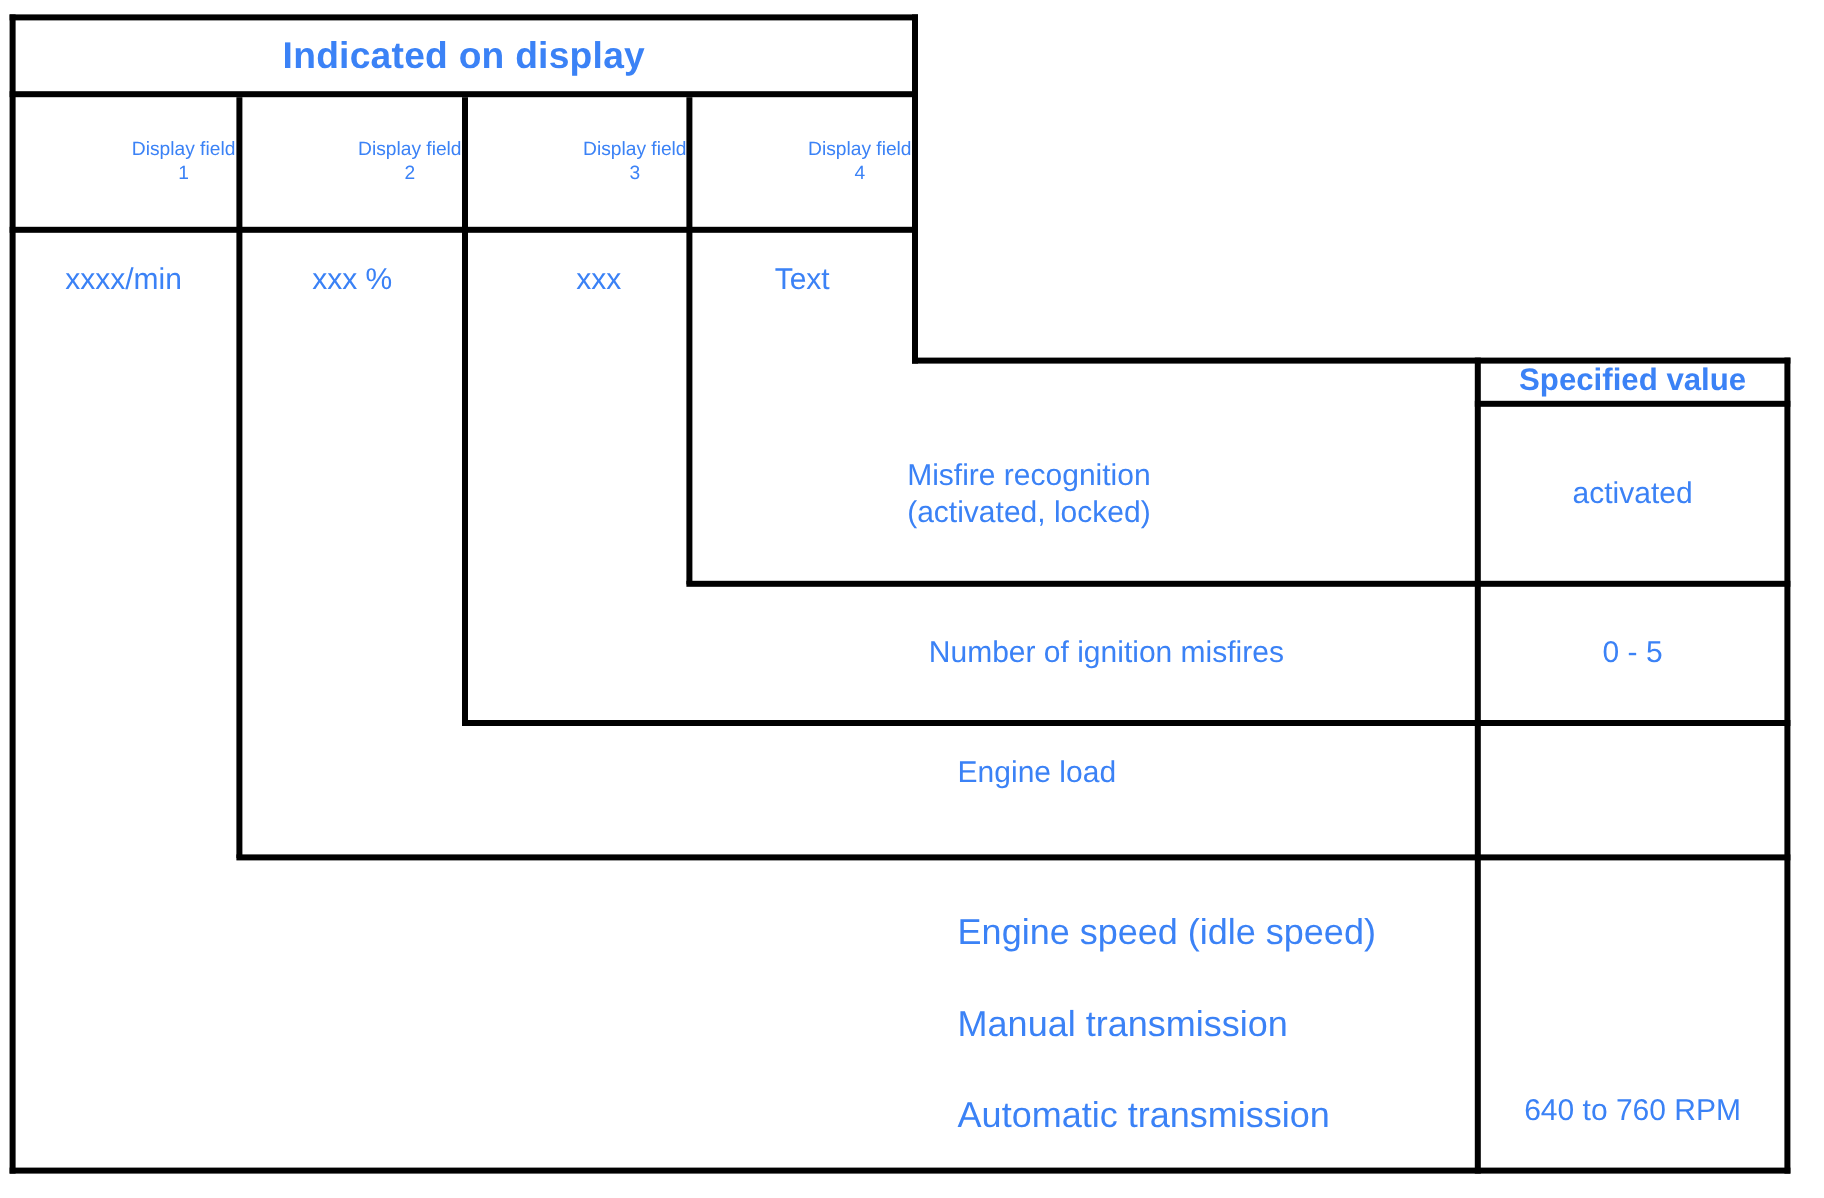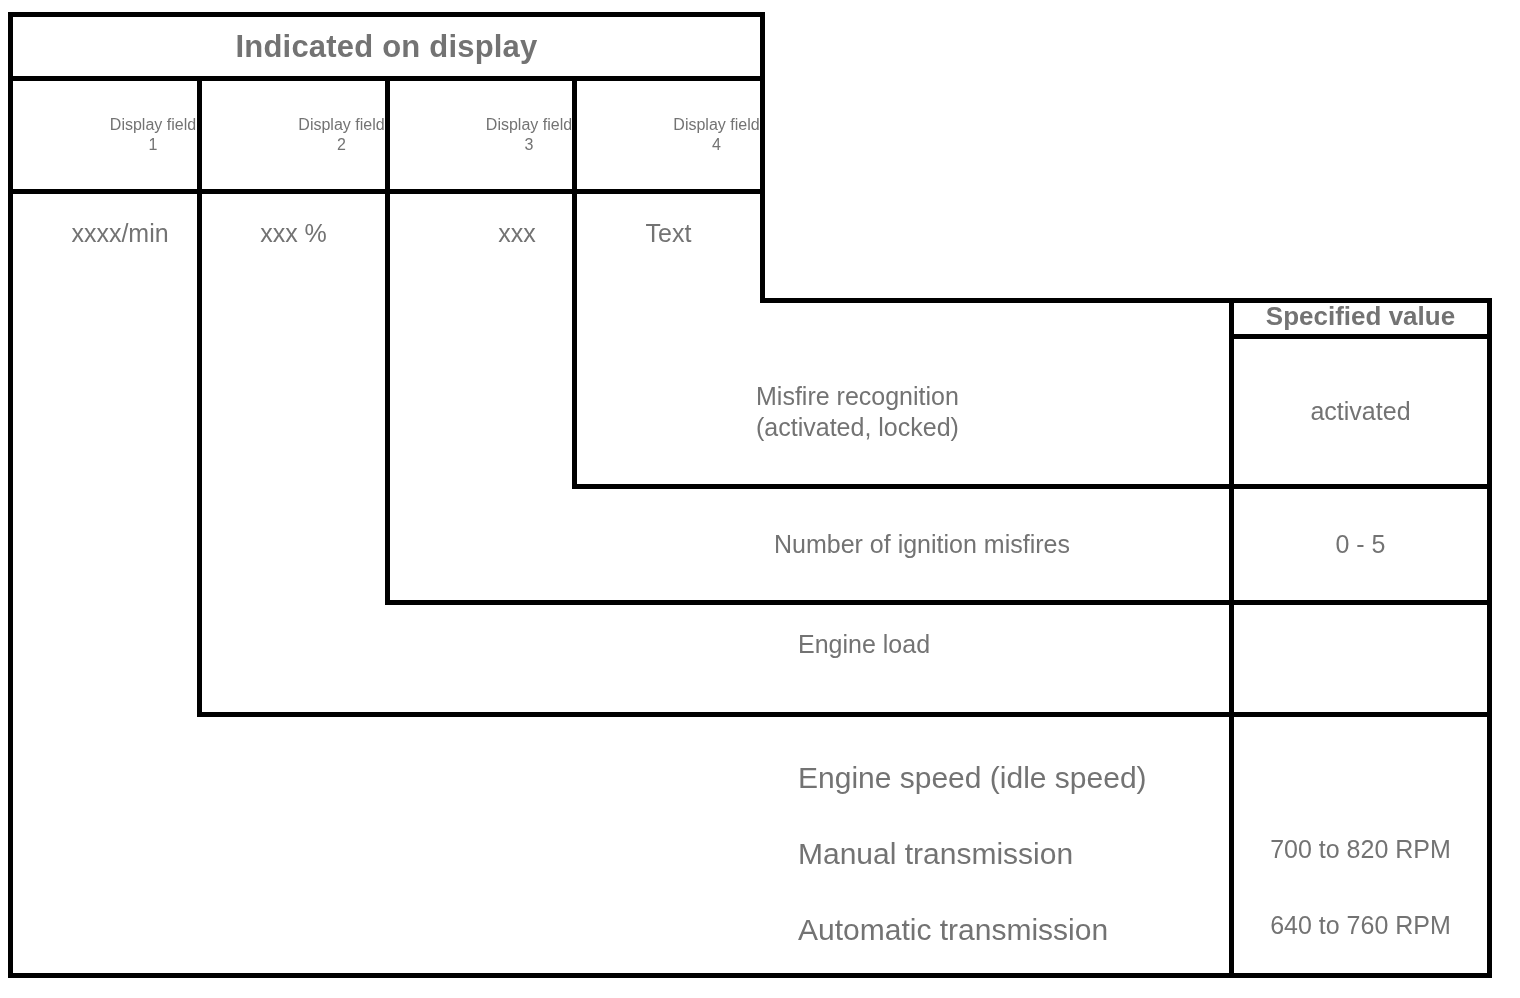--- a/index.html
+++ b/index.html
@@ -6,21 +6,21 @@
     margin: 0;
     padding: 0;
     background: #ffffff;
   }
   #page {
     position: relative;
     width: 1520px;
     height: 998px;
     background: #ffffff;
     font-family: "Liberation Sans", "DejaVu Sans", sans-serif;
-    color: #737373;
+    color: #3b82f6;
     overflow: hidden;
   }
   
   .hline, .vline {
     position: absolute;
     background: #000000;
   }
   
   .cell {
     position: absolute;
@@ -104,37 +104,36 @@
 
   <div class="cell t-colhead" style="left:13px; top:81px; width:184px; height:108px;">Display field
 1</div>
   <div class="cell t-colhead" style="left:202px; top:81px; width:183px; height:108px;">Display field
 2</div>
   <div class="cell t-colhead" style="left:390px; top:81px; width:182px; height:108px;">Display field
 3</div>
   <div class="cell t-colhead" style="left:577px; top:81px; width:183px; height:108px;">Display field
 4</div>
 
-  <div class="cell t-value" style="left:28px; top:194px; width:184px; height:78px;">xxxx/min</div>
+  <div class="cell t-value" style="left:11px; top:194px; width:184px; height:78px;">xxxx/min</div>
   <div class="cell t-value" style="left:202px; top:194px; width:183px; height:78px;">xxx %</div>
-  <div class="cell t-value" style="left:402px; top:194px; width:182px; height:78px;padding-left:24px;">xxx</div>
+  <div class="cell t-value" style="left:384px; top:194px; width:182px; height:78px;padding-left:24px;">xxx</div>
   <div class="cell t-value" style="left:577px; top:194px; width:183px; height:78px;">Text</div>
 
   <div class="cell t-spechead" style="left:1234px; top:299px; width:253px; height:35px;">Specified value</div>
 
   <div class="cell left t-label" style="left:756px; top:339px; width:425px; height:145px;">Misfire recognition
 (activated, locked)</div>
   <div class="cell t-spec" style="left:1234px; top:339px; width:253px; height:145px;">activated</div>
 
   <div class="cell left t-label" style="left:774px; top:489px; width:425px; height:111px;">Number of ignition misfires</div>
   <div class="cell t-spec" style="left:1234px; top:489px; width:253px; height:111px;">0 - 5</div>
 
   <div class="cell left t-label" style="left:798px; top:605px; width:425px; height:78px;">Engine load</div>
 
   <div class="stackline" style="left:798px; top:761px;">Engine speed (idle speed)</div>
 
   <div class="stackline" style="left:798px; top:837px;">Manual transmission</div>
-  <div class="cell t-spec" style="left:1234px; top:832px; width:253px; height:34px;">700 to 820 RPM</div>
 
   <div class="stackline" style="left:798px; top:913px;">Automatic transmission</div>
   <div class="cell t-spec" style="left:1234px; top:908px; width:253px; height:34px;">640 to 760 RPM</div>
 
 </div>
 
 </body></html>

